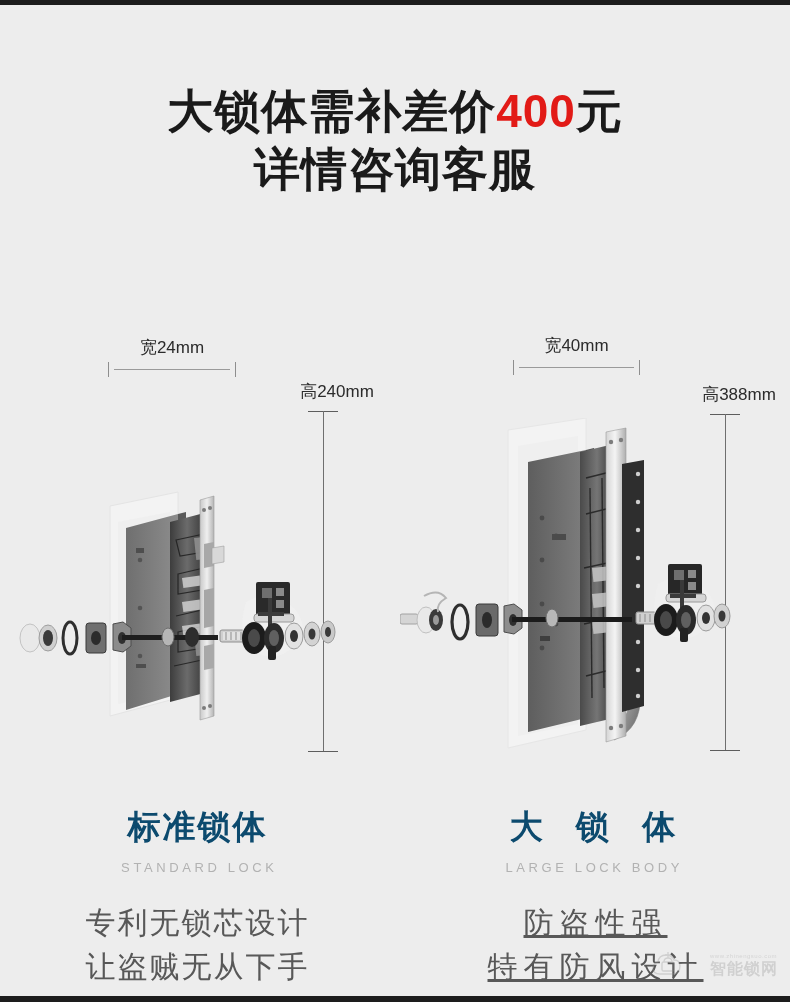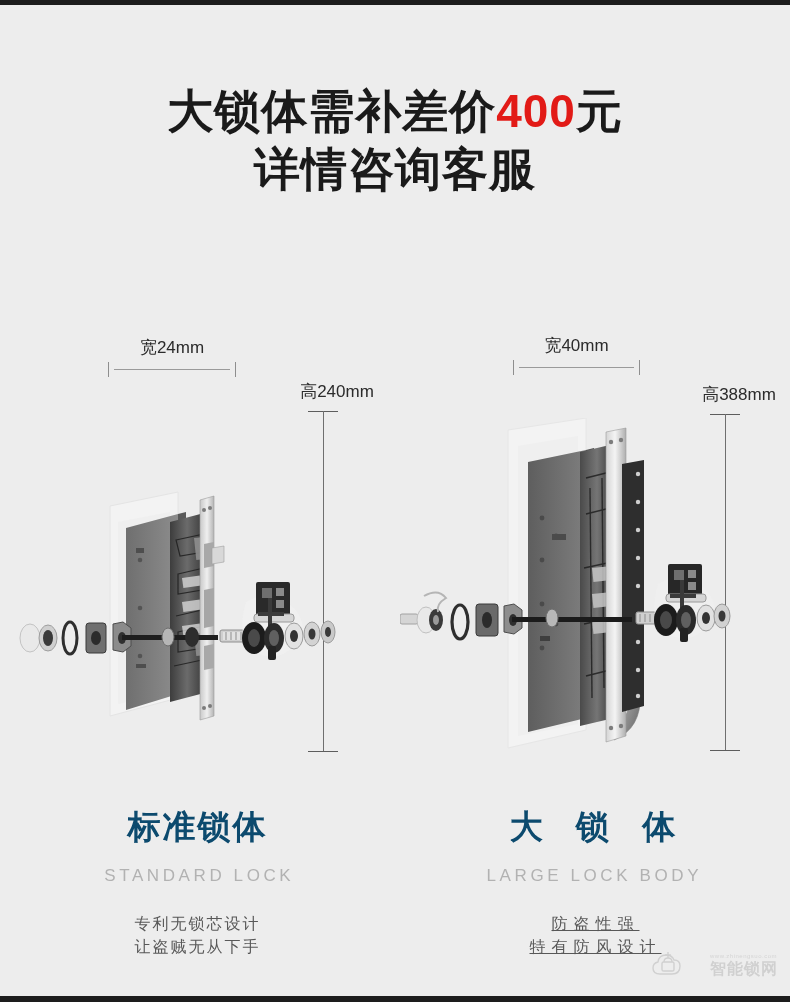--- a/index.html
+++ b/index.html
@@ -66,25 +66,25 @@
   .art{position:absolute;}
   .art svg{display:block;}
 
   
   .caption{position:absolute;width:100%;left:0;text-align:center;}
   .cap-cn{
     font-size:33px;font-weight:bold;color:#0c4a6e;letter-spacing:2px;white-space:nowrap;
   }
   .cap-cn.wide{letter-spacing:12px;text-indent:12px;}
   .cap-en{
-    font-size:17px;color:#b2b2b2;letter-spacing:3.6px;margin-top:16px;white-space:nowrap;
+    font-size:13px;color:#b2b2b2;letter-spacing:3.6px;margin-top:10px;white-space:nowrap;
     text-indent:3.6px;
   }
   .cap-desc{
-    margin-top:26px;font-size:16px;color:#585858;line-height:1.45;letter-spacing:2px;
+    margin-top:26px;font-size:30px;color:#585858;line-height:1.45;letter-spacing:2px;
   }
   .cap-desc div{white-space:nowrap;}
   .cap-desc.sp div{letter-spacing:6px;text-indent:6px;text-decoration:underline;}
 
   
   .watermark{
     position:absolute;right:12px;bottom:22px;
     display:flex;align-items:center;gap:5px;opacity:.30;
   }
   .wm-logo{width:34px;height:30px;flex:0 0 auto;}

